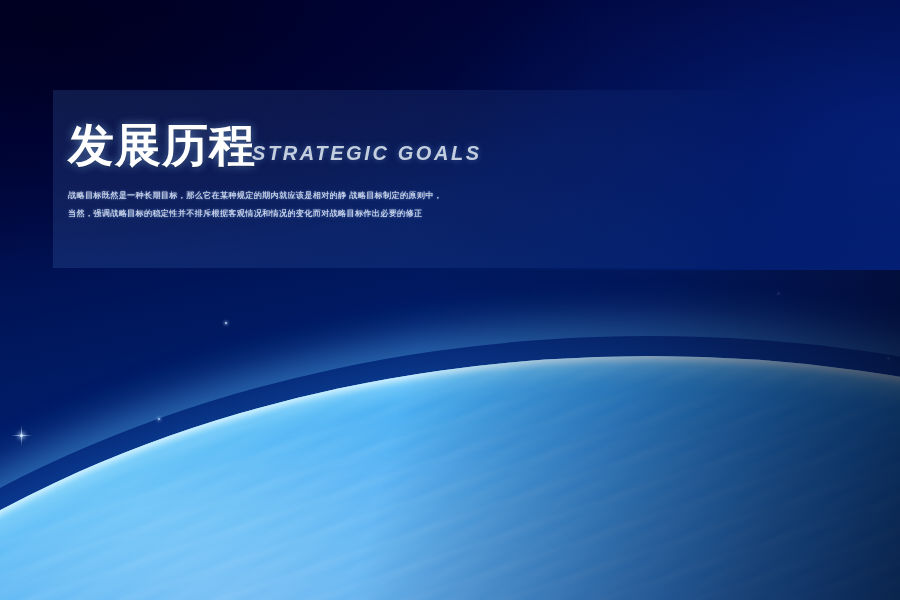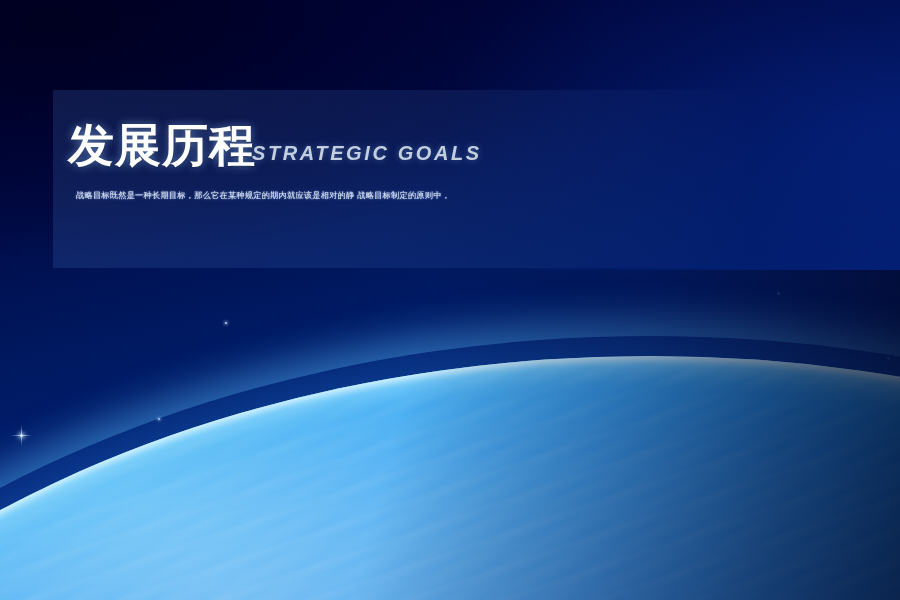--- a/index.html
+++ b/index.html
@@ -186,21 +186,20 @@
   }
   .body-line {
     font-family: "DejaVu Sans", "Liberation Sans", sans-serif;
     font-size: 8.2px;
     line-height: 17.5px;
     color: #e8eefb;
     letter-spacing: .25px;
     white-space: nowrap;
     text-shadow: 0 0 3px rgba(120,170,240,0.85), 0 0 1px rgba(255,255,255,0.6);
     opacity: .93;
-    margin-left: 8px;
   }
 </style>
 </head>
 <body>
 
 <div id="stage">
 
   <div class="sky"></div>
   <div class="sky-glow-left"></div>
   <div class="sky-glow-right"></div>
@@ -227,16 +226,17 @@
 
   <div class="panel"></div>
 
   <div class="textblock">
     <div class="headrow">
       <div class="title-cn">发展历程</div>
       <div class="title-en">STRATEGIC GOALS</div>
     </div>
     <div class="body-copy" id="body-copy">
         <div class="body-line">战略目标既然是一种长期目标，那么它在某种规定的期内就应该是相对的静 战略目标制定的原则中，</div>
+        <div class="body-line">当然，强调战略目标的稳定性并不排斥根据客观情况和情况的变化而对战略目标作出必要的修正</div>
       </div>
   </div>
 
 </div>
 
 </body></html>

